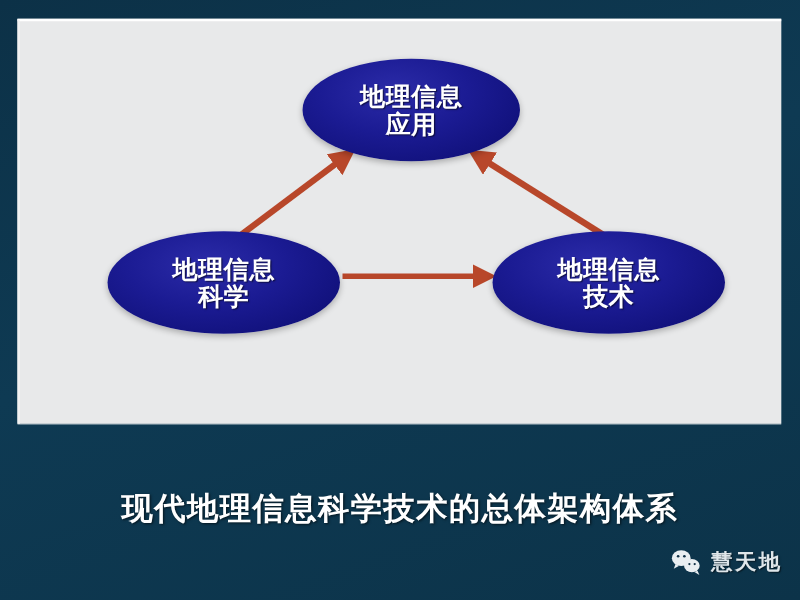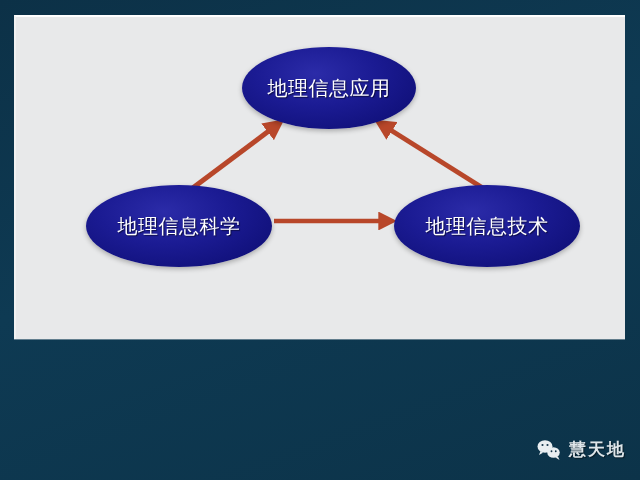--- a/index.html
+++ b/index.html
@@ -40,27 +40,28 @@
     top: 0;
     width: 640px;
     height: 360px;
     pointer-events: none;
   }
 
   
   .node {
     position: absolute;
     display: flex;
+    flex-direction: column;
     align-items: center;
     justify-content: center;
     border-radius: 50%;
     color: #ffffff;
     text-align: center;
     line-height: 1.12;
-    font-weight: 400;
+    font-weight: 700;
     letter-spacing: 0.5px;
     text-shadow: 1px 1px 1px rgba(0,0,0,0.55);
     background: radial-gradient(ellipse at 42% 32%, #2b2ba8 0%, #1b1b93 42%, #12127e 75%, #0d0d6b 100%);
     box-shadow: 0 2px 5px rgba(0,0,0,0.28);
   }
 
   .node .ln { display: block; white-space: nowrap; }
 
   #node-top {
     left: 242px;
@@ -160,20 +161,21 @@
     <span class="ln">地理信息</span>
     <span class="ln">科学</span>
   </div>
 
   <div class="node" id="node-right">
     <span class="ln">地理信息</span>
     <span class="ln">技术</span>
   </div>
 
   <div id="caption-band">
+    <div id="slide-title">现代地理信息科学技术的总体架构体系</div>
 
     <div id="watermark">
       <svg id="wechat-icon" width="26" height="22" viewBox="0 0 52 44">
 
         <ellipse cx="18" cy="15" rx="15" ry="12.5" fill="#e9eef1"></ellipse>
         <polygon points="9,24 6,32 14,27.5" fill="#e9eef1"></polygon>
         <circle cx="13" cy="12" r="2.1" fill="#123247"></circle>
         <circle cx="23" cy="12" r="2.1" fill="#123247"></circle>
 
         <ellipse cx="35" cy="27" rx="12.5" ry="10.5" fill="#e9eef1"></ellipse>

